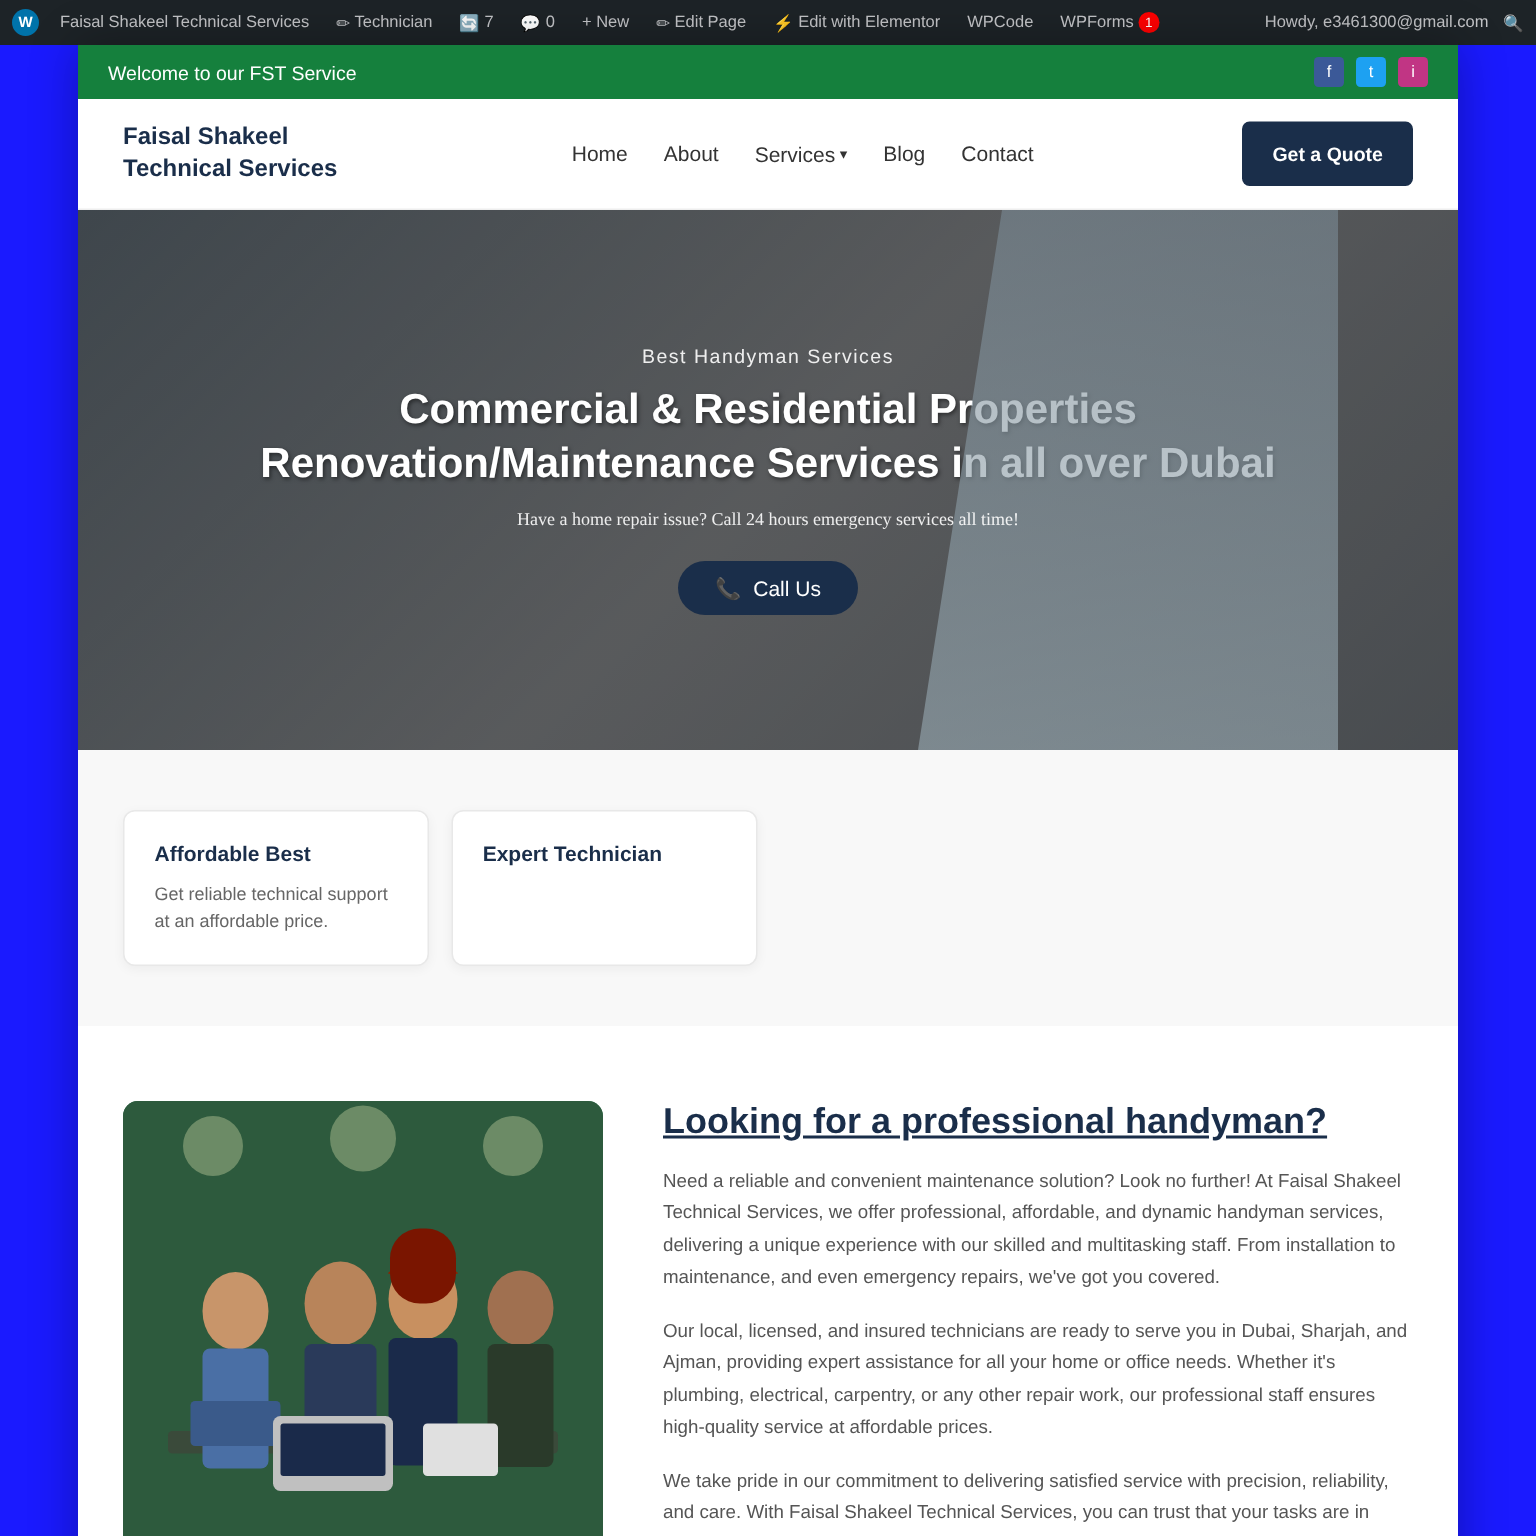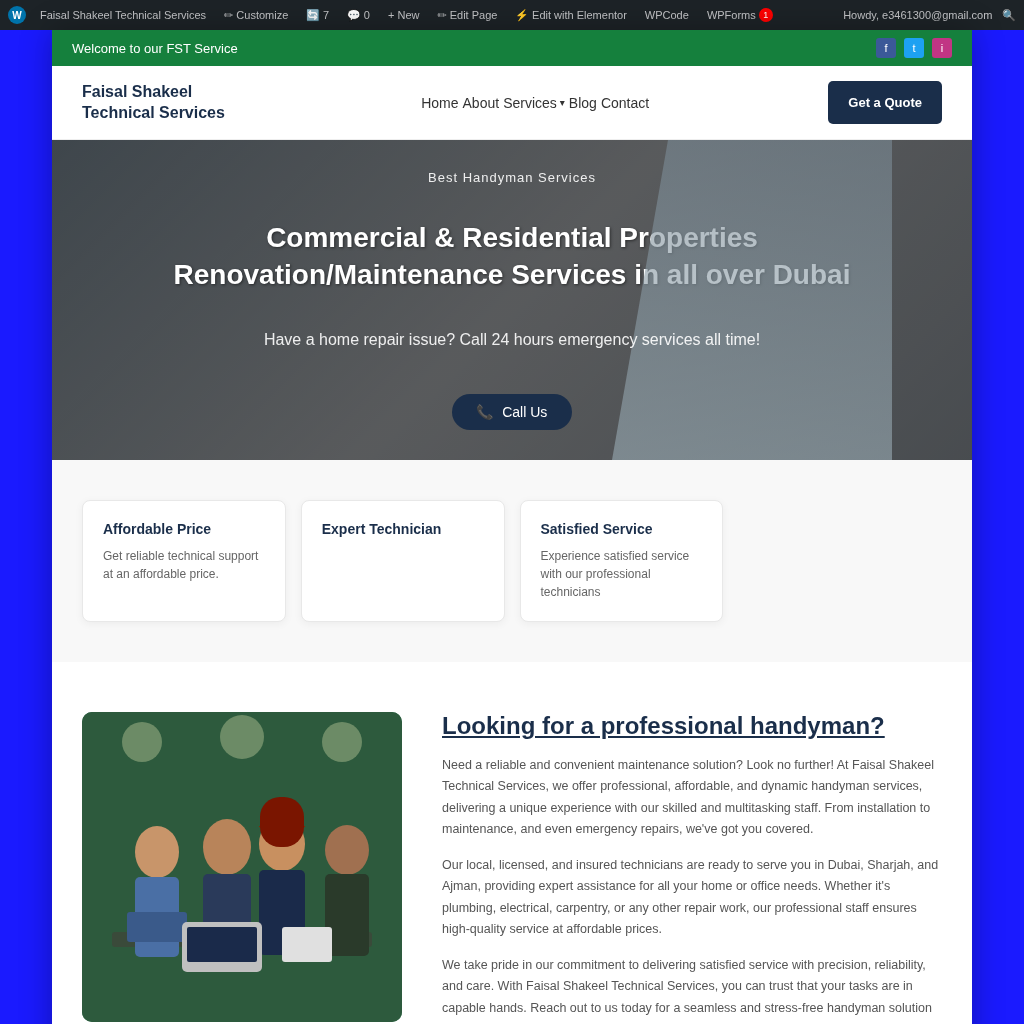--- a/index.html
+++ b/index.html
@@ -76,21 +76,21 @@
     .site-logo {
       font-size: 16px;
       font-weight: bold;
       color: #1a2e4a;
       max-width: 160px;
       line-height: 1.3;
     }
     .nav-menu {
       display: flex;
       align-items: center;
-      gap: 4px;
+      gap: 24px;
       list-style: none;
     }
     .nav-menu a {
       text-decoration: none;
       color: #333;
       font-size: 14px;
       cursor: pointer;
     }
     .nav-services { display: flex; align-items: center; gap: 3px; }
     .dropdown-arrow { font-size: 10px; }
@@ -101,27 +101,27 @@
       padding: 14px 20px;
       border-radius: 5px;
       font-size: 13px;
       cursor: pointer;
       font-weight: 600;
     }
 
     
     .hero {
       position: relative;
-      height: 320px;
+      height: 360px;
       background: linear-gradient(rgba(0,0,0,0.55), rgba(0,0,0,0.55)),
         linear-gradient(135deg, #8a9ba8 0%, #c4c8cc 50%, #a0a8b0 100%);
       display: flex;
       flex-direction: column;
       align-items: center;
-      justify-content: space-between;
+      justify-content: center;
       color: white;
       text-align: center;
       padding: 30px;
       overflow: hidden;
     }
     .hero-bg-person {
       position: absolute;
       right: 80px;
       top: 0;
       bottom: 0;
@@ -138,23 +138,24 @@
     }
     .hero-title {
       font-size: 28px;
       font-weight: bold;
       line-height: 1.3;
       margin-bottom: 12px;
       text-shadow: 1px 1px 3px rgba(0,0,0,0.5);
       max-width: 700px;
     }
     .hero-desc {
-      font-size: 16px;
+      font-size: 12px;
       margin-bottom: 20px;
       opacity: 0.9;
+      font-family: Liberation Serif, serif;
     }
     .call-btn {
       background: #1a2e4a;
       color: white;
       border: none;
       padding: 10px 25px;
       border-radius: 25px;
       font-size: 14px;
       cursor: pointer;
       display: flex;
@@ -242,21 +243,21 @@
     }
   </style>
 </head>
 <body>
 
 <div class="outer-wrapper">
 
   <div class="wp-admin-bar">
     <div class="wp-logo">W</div>
     <span class="admin-item">Faisal Shakeel Technical Services</span>
-    <span class="admin-item">✏ <span>Customize</span></span>
+    <span class="admin-item">✏ <span>Technician</span></span>
     <span class="admin-item">🔄 <span>7</span></span>
     <span class="admin-item">💬 <span>0</span></span>
     <span class="admin-item">+ New</span>
     <span class="admin-item">✏ <span>Edit Page</span></span>
     <span class="admin-item">⚡ <span>Edit with Elementor</span></span>
     <span class="admin-item">WPCode</span>
     <span class="admin-item">
         <span>WPForms</span> 
         <span style="background:red;color:white;border-radius:50%;width:14px;height:14px;display:inline-flex;align-items:center;justify-content:center;font-size:9px;">1</span>
       </span>
@@ -301,29 +302,25 @@
         <p class="hero-desc">Have a home repair issue? Call 24 hours emergency services all time!</p>
         <button class="call-btn">
           <span>📞</span>
           <span>Call Us</span>
         </button>
       </div>
 
       <div class="features-section">
         <div class="features-grid">
           <div class="feature-card">
-            <div class="feature-title">Affordable Price</div>
+            <div class="feature-title">Affordable Best</div>
             <div class="feature-desc">Get reliable technical support at an affordable price.</div>
           </div>
           <div class="feature-card">
             <div class="feature-title">Expert Technician</div>
-          </div>
-          <div class="feature-card">
-            <div class="feature-title">Satisfied Service</div>
-            <div class="feature-desc">Experience satisfied service with our professional technicians</div>
           </div>
         </div>
       </div>
 
       <div class="about-section">
         <div class="about-image">
 
           <svg width="320" height="310" viewBox="0 0 320 310">
 
             <rect width="320" height="310" fill="#2d5a3d"></rect>

